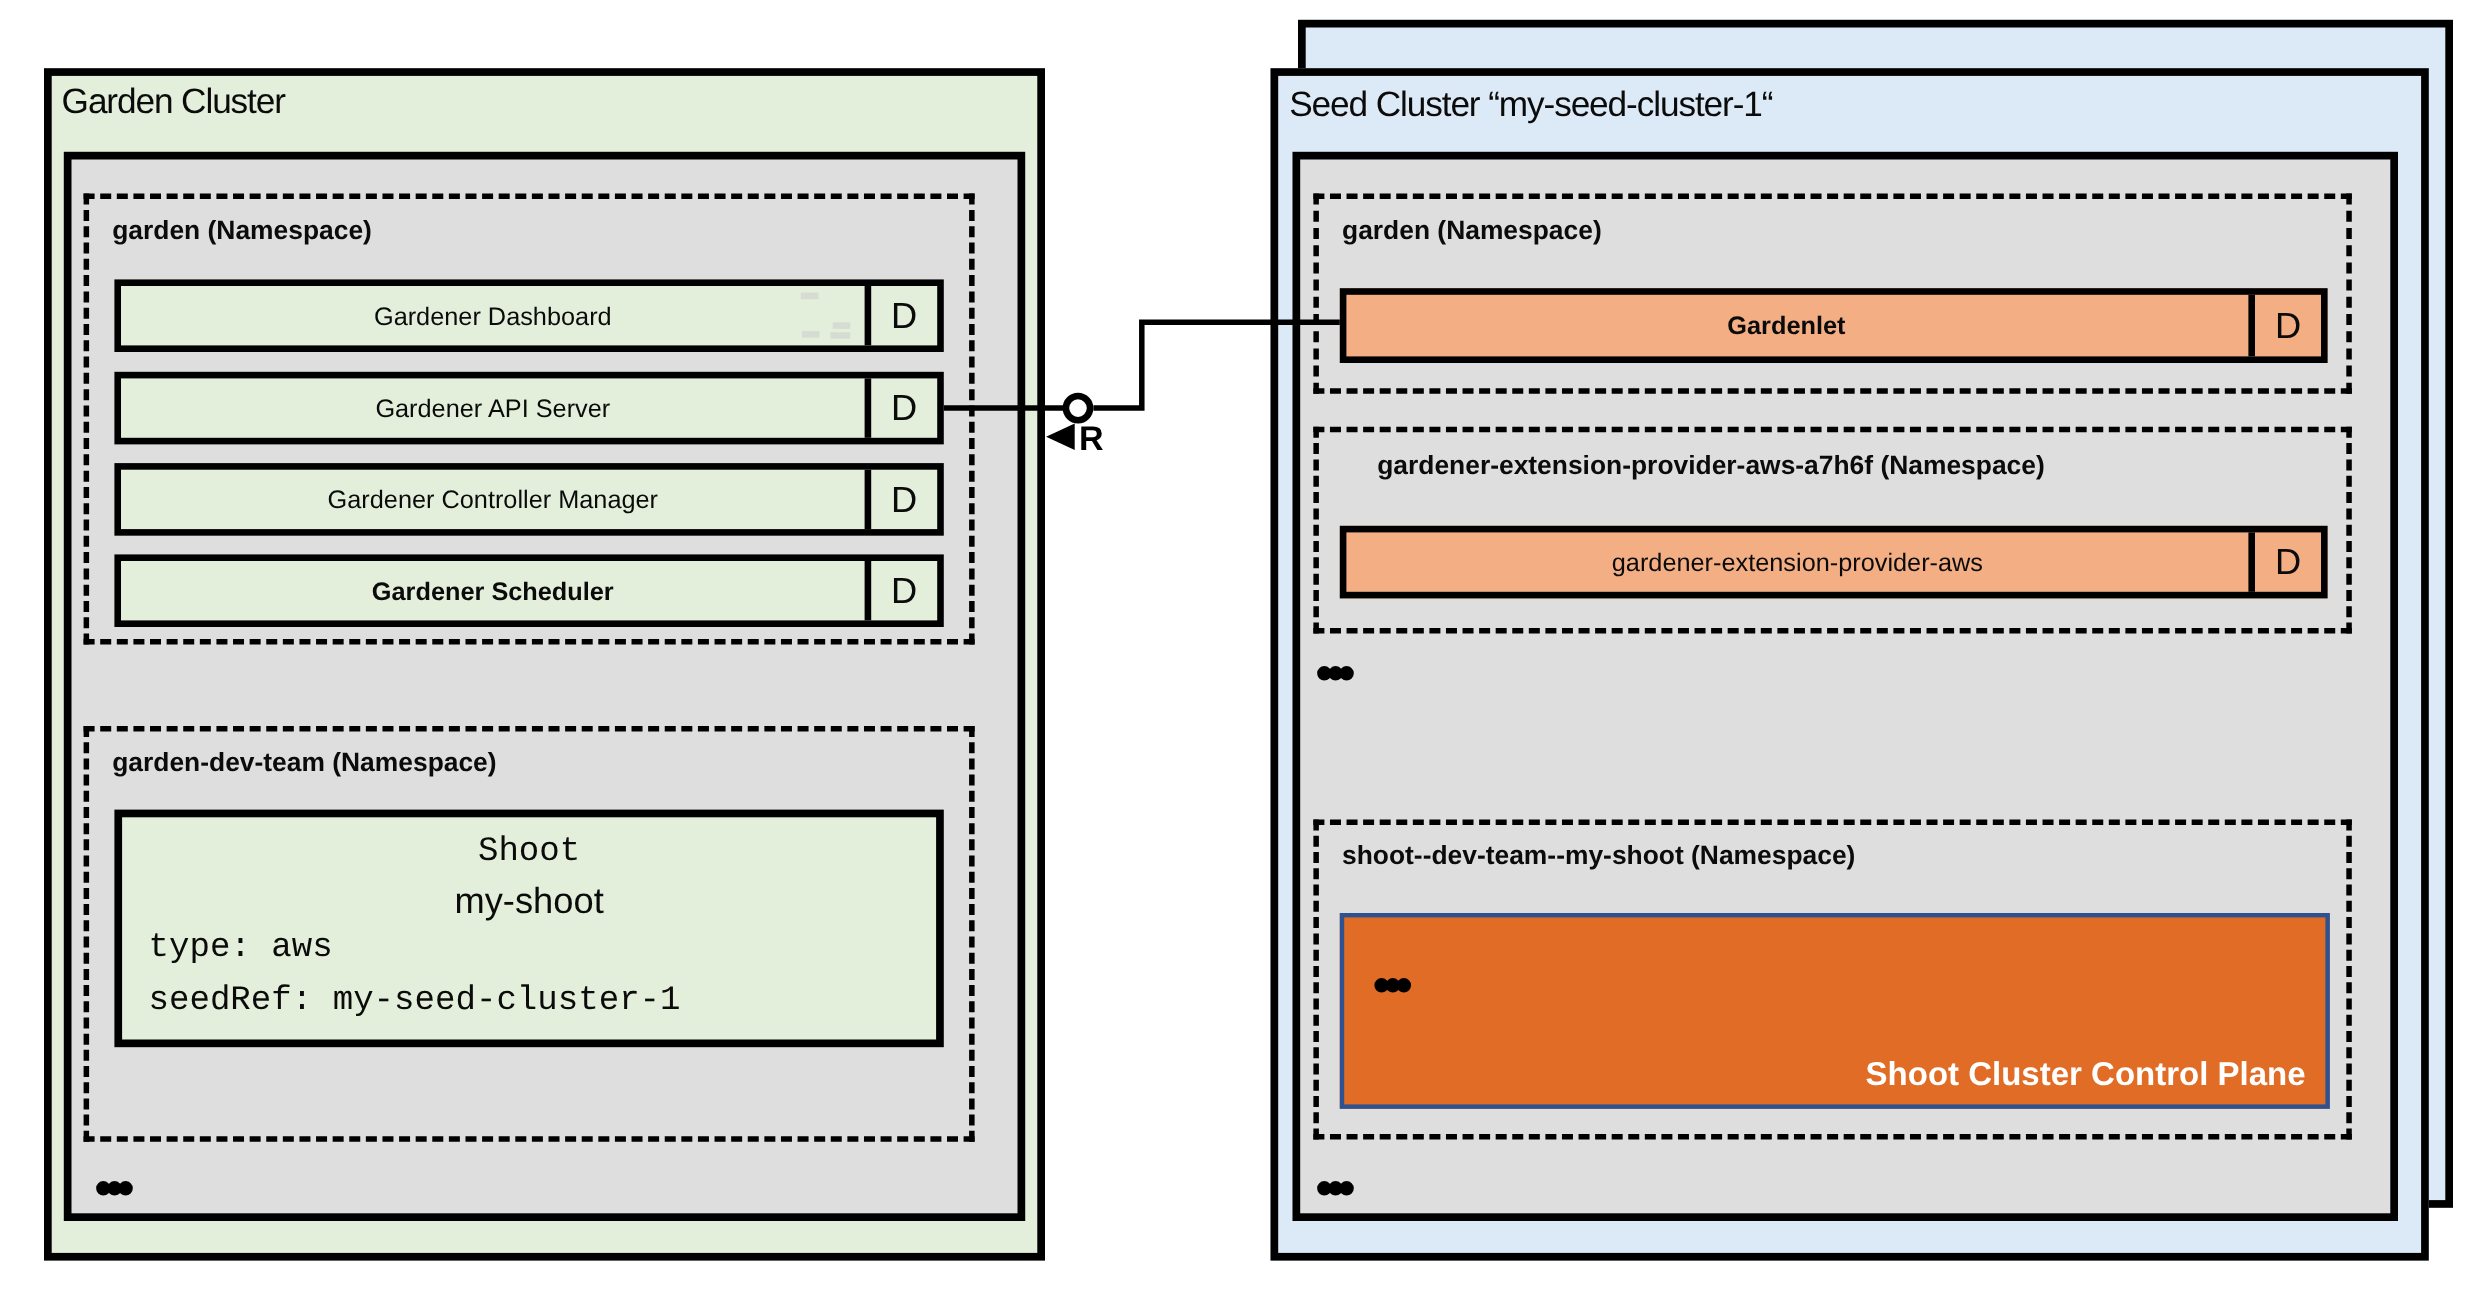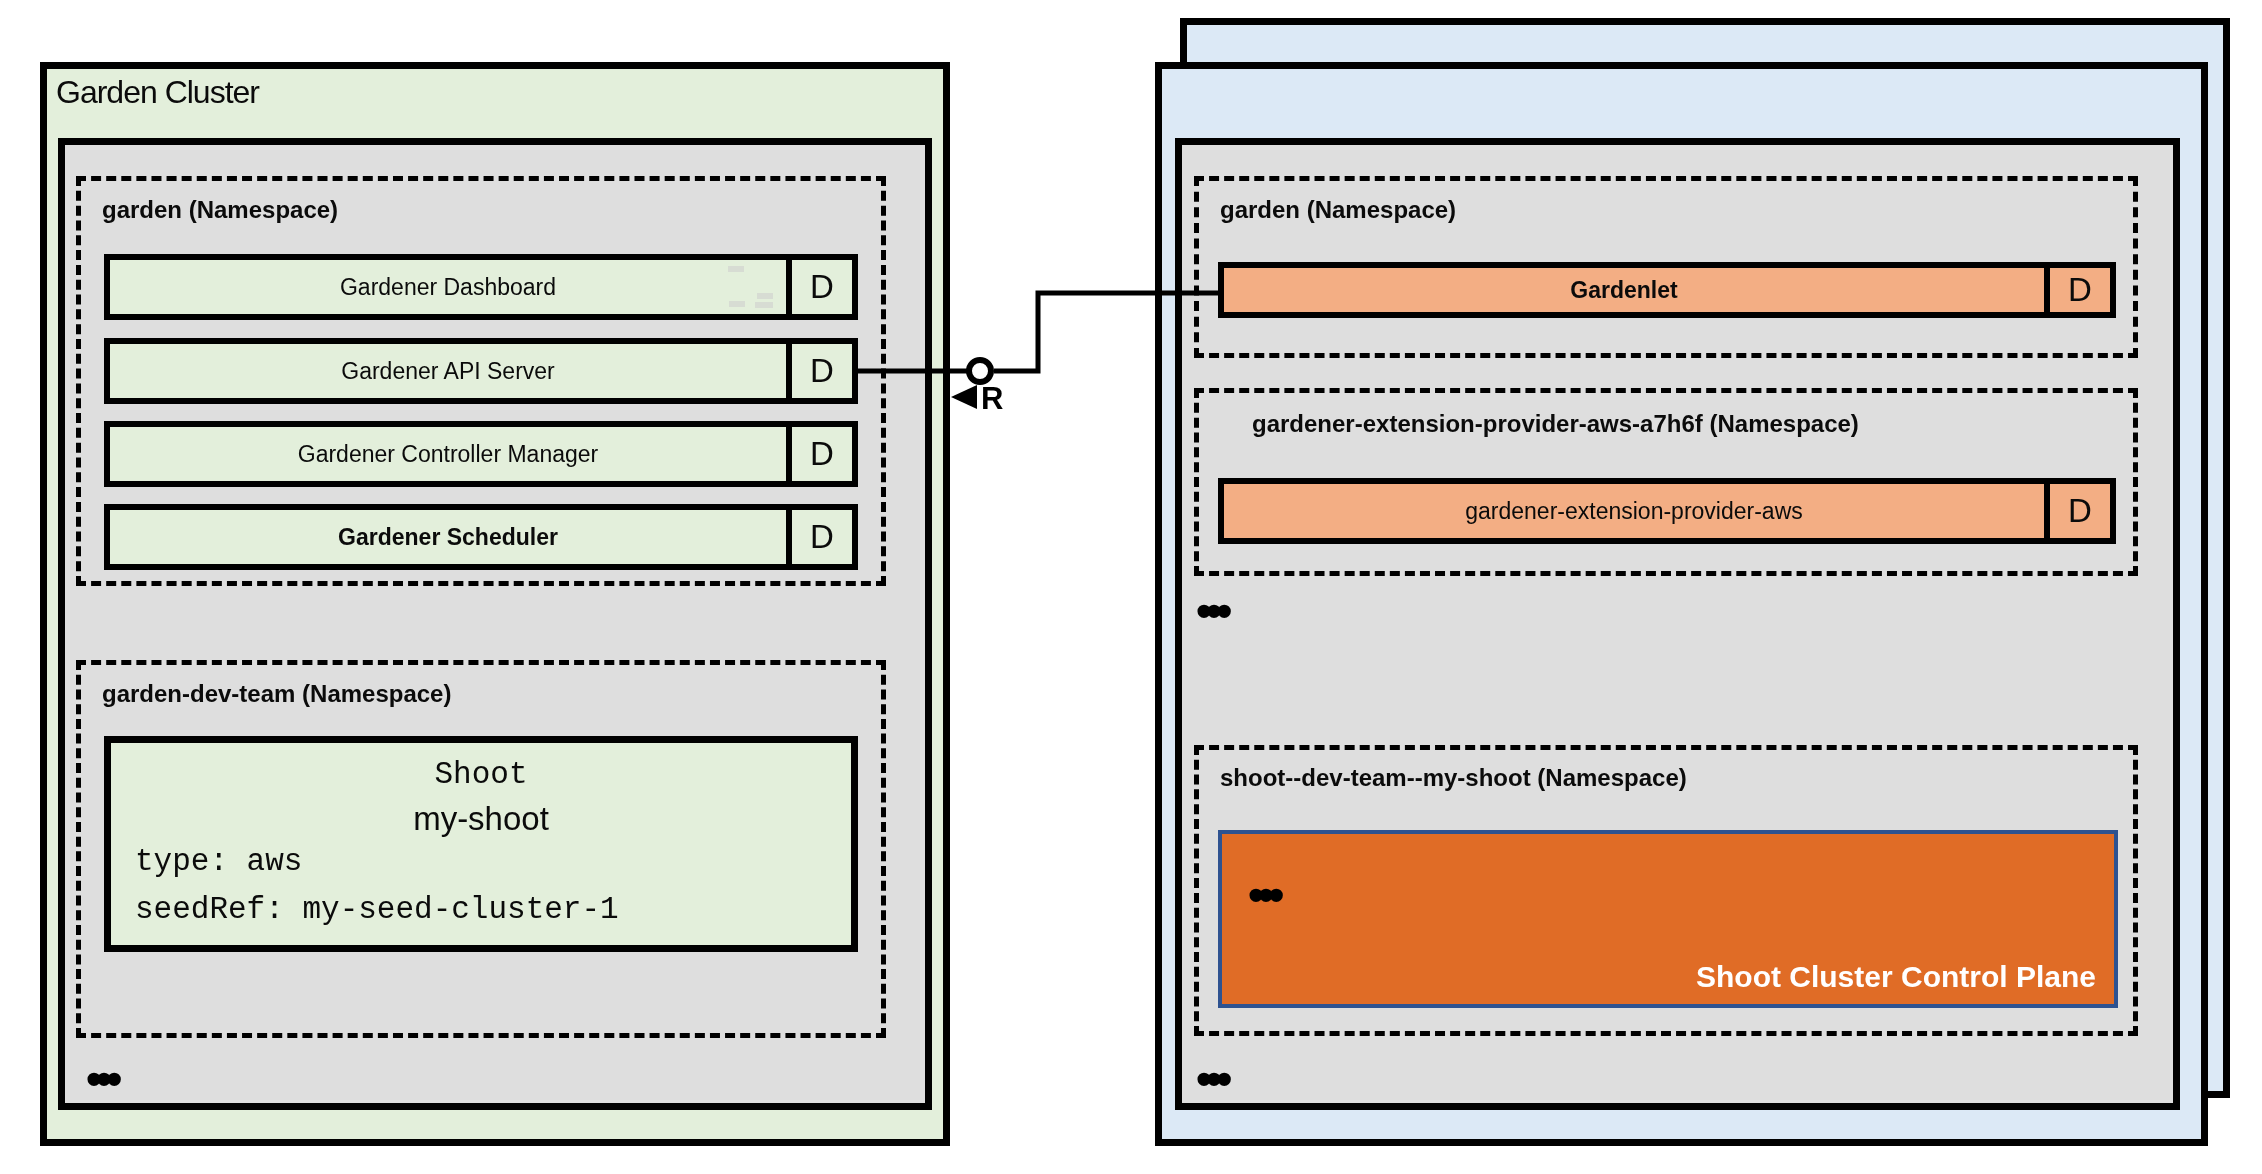--- a/index.html
+++ b/index.html
@@ -37,21 +37,21 @@
   .row-green{background:#e3efdb;}
   .row-orange{background:#f3ae84;}
   .row-label{flex:1;display:flex;align-items:center;justify-content:center;
              font-size:23px;white-space:nowrap;}
   .row-label.bold{font-weight:bold;}
   .row-badge{width:66px;border-left:6px solid #000;display:flex;align-items:center;
              justify-content:center;font-size:33px;}
   .lrow{left:104px;width:754px;height:66px;}
   .lrow1{top:254px;} .lrow2{top:338px;} .lrow3{top:421px;} .lrow4{top:504px;}
   .srow{left:1218px;width:898px;}
-  .srow1{top:262px;height:56px;gap:20px;}
+  .srow1{top:262px;height:68px;gap:20px;}
   .srow2{top:478px;height:66px;}
 
   
   .shoot-card{position:absolute;left:104px;top:736px;width:754px;height:216px;
               background:#e3efdb;border:7px solid #000;display:flex;flex-direction:column;
               align-items:center;padding-top:14px;}
   .shoot-kind{font-family:"Liberation Mono","DejaVu Sans Mono",monospace;font-size:31px;}
   .shoot-name{font-size:33px;margin-top:8px;}
   .shoot-spec{align-self:stretch;margin-top:auto;padding:0 0 18px 24px;
               font-family:"Liberation Mono","DejaVu Sans Mono",monospace;
@@ -126,20 +126,21 @@
     <div class="shoot-spec">
       <div>type: aws</div>
       <div>seedRef: my-seed-cluster-1</div>
     </div>
   </div>
 
   <div class="dots dots-garden-bottom">•••</div>
 
   <div class="card card-blue-back"></div>
   <div class="card card-blue-front"></div>
+  <div class="cluster-title title-seed">Seed Cluster “my-seed-cluster-1“</div>
 
   <div class="panel panel-right"></div>
 
   <div class="ns ns-s-garden"></div>
   <div class="ns-label" style="left:1220px;top:196px;">garden (Namespace)</div>
 
   <div class="row row-orange srow srow1">
     <div class="row-label bold">Gardenlet</div>
     <div class="row-badge">D</div>
   </div>

